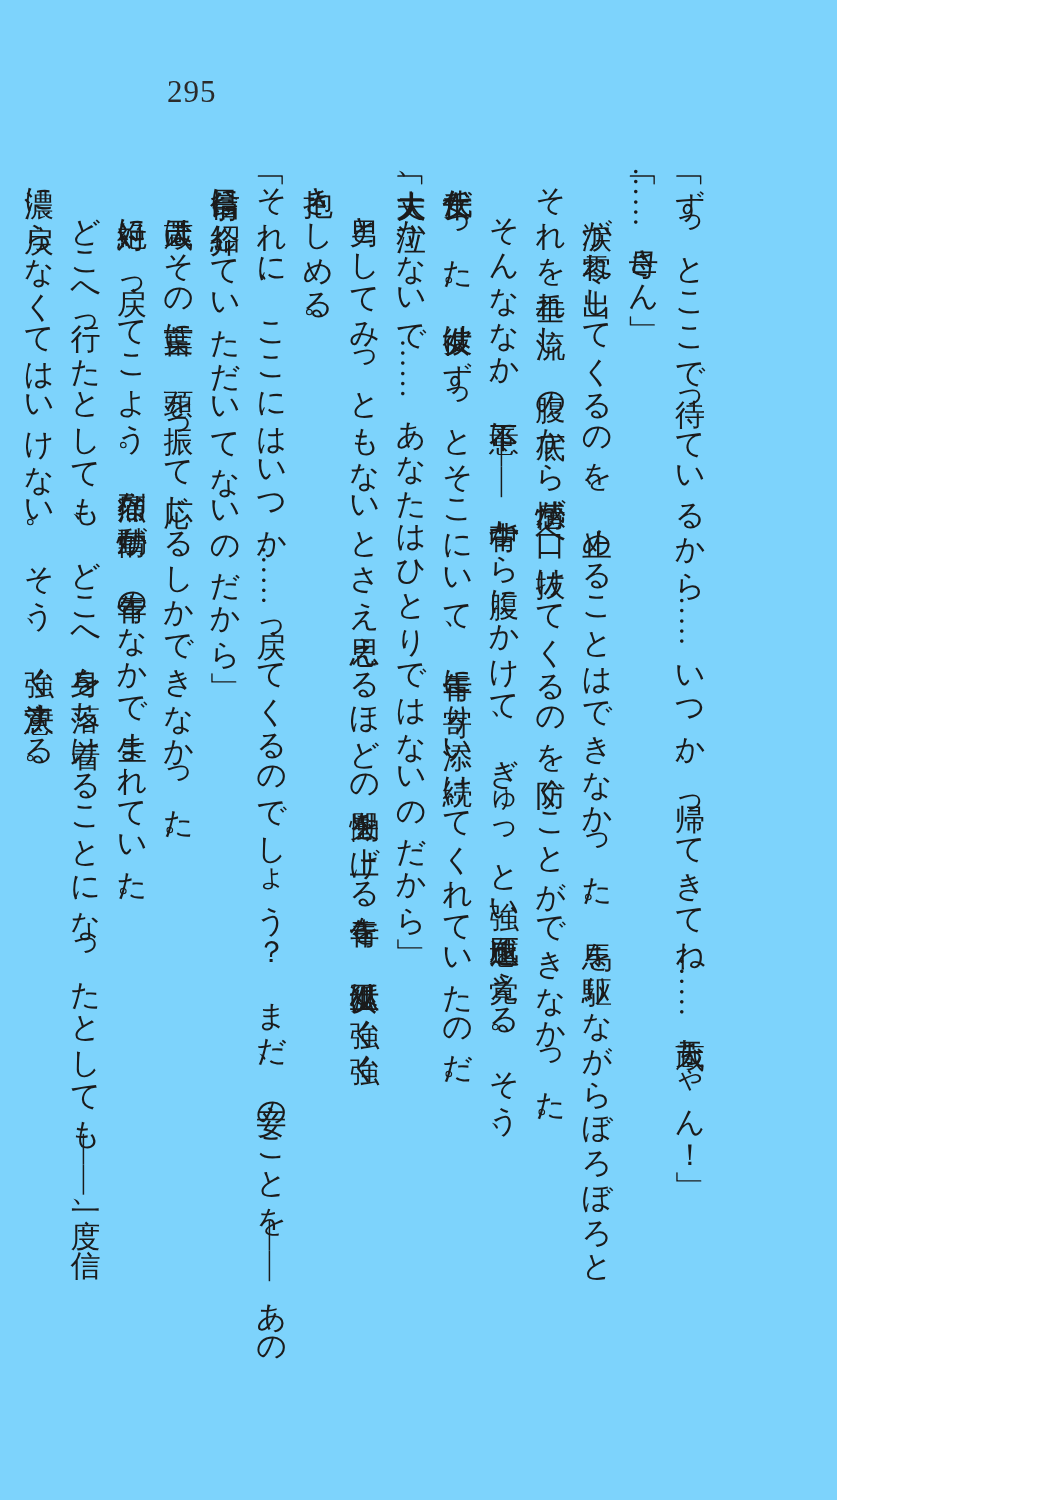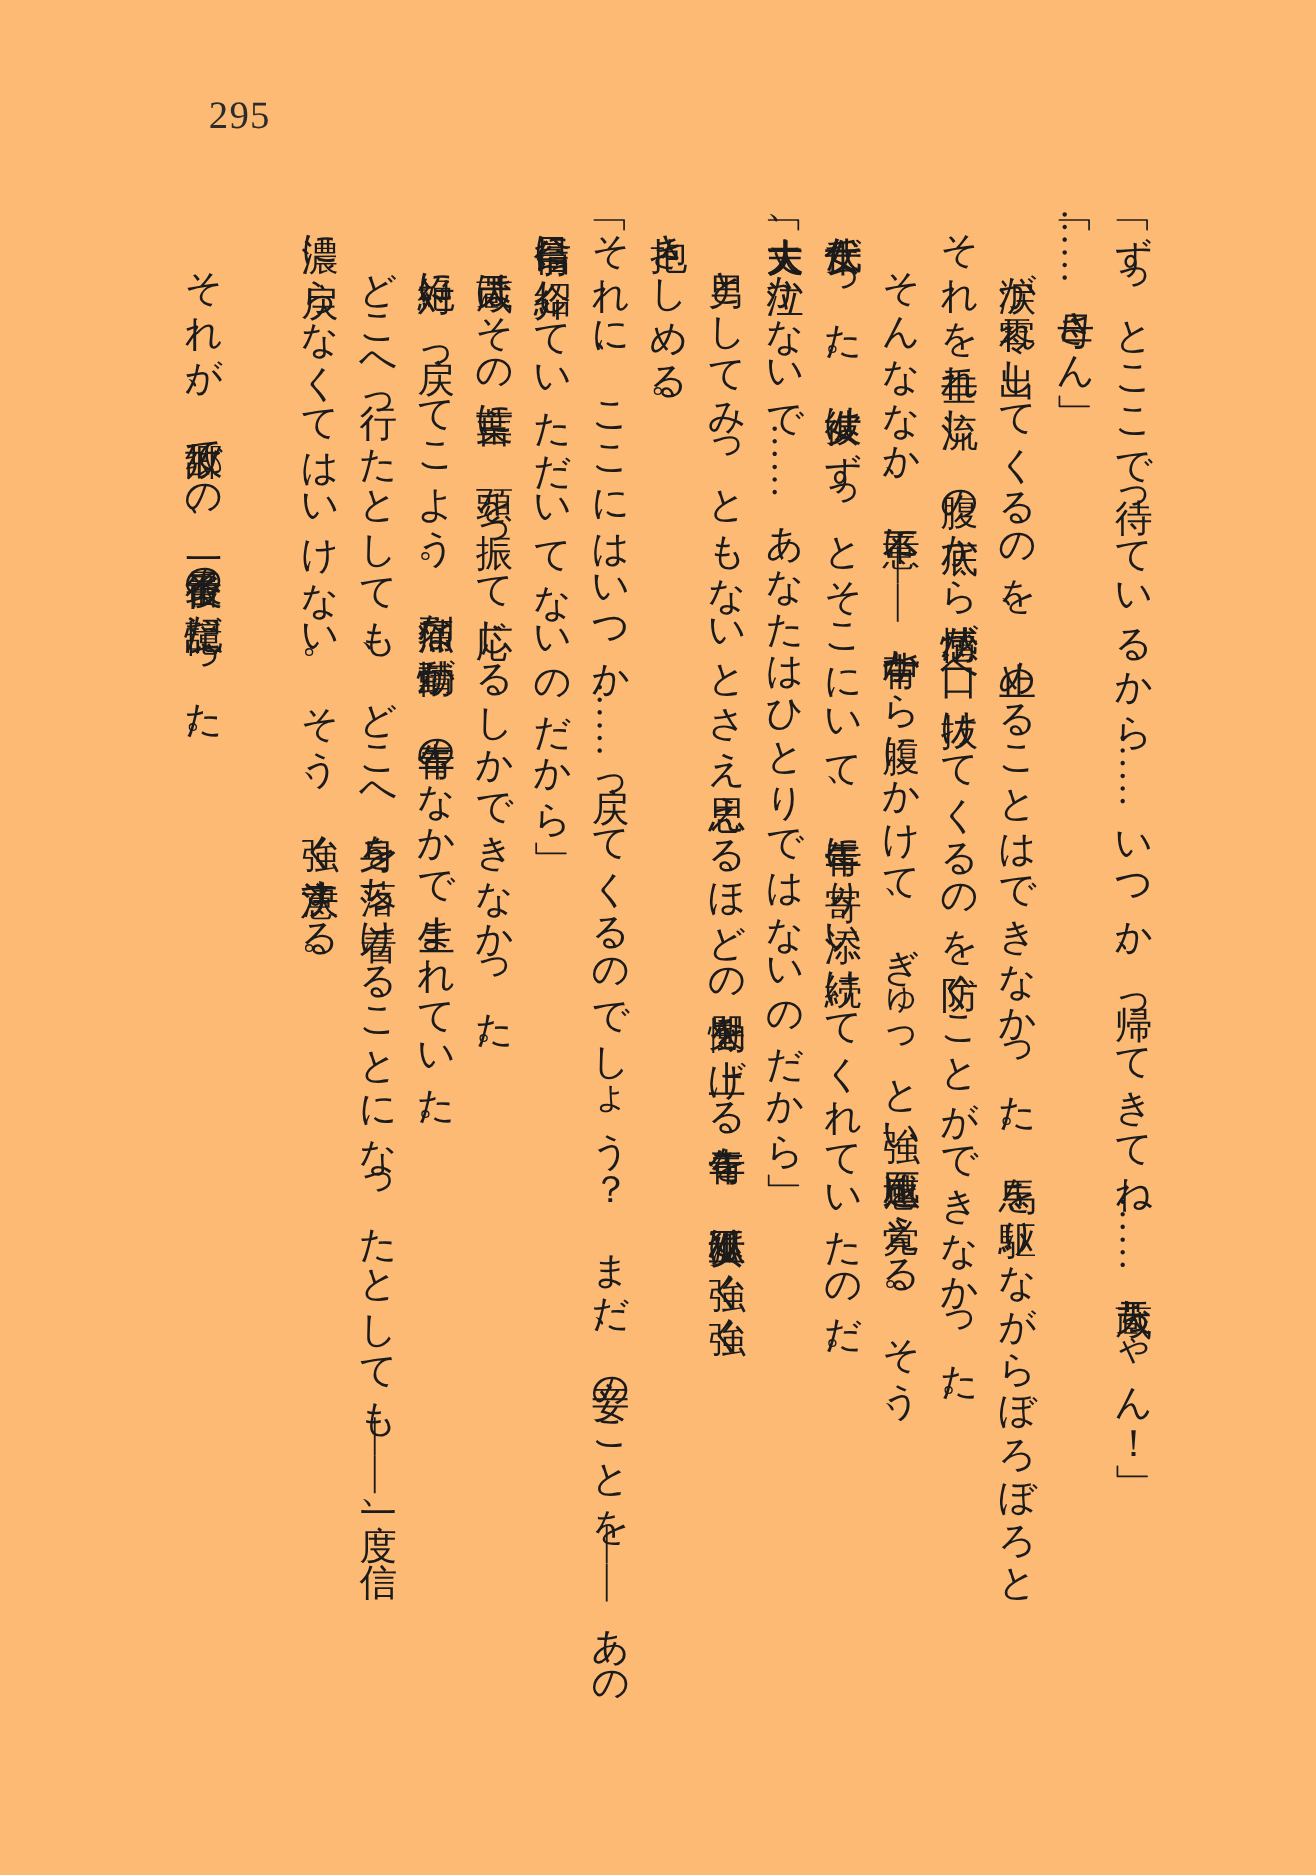--- a/index.html
+++ b/index.html
@@ -2,23 +2,23 @@
 <html lang="ja"><head>
 <meta charset="utf-8">
 <style>
   html, body {
     margin: 0;
     padding: 0;
     background: #ffffff;
   }
   .page {
     position: relative;
-    width: 1053px;
+    width: 837px;
     height: 1500px;
-    background: #fdba74;
+    background: #7dd3fc;
     color: #1b1b1b;
     font-family: "Liberation Serif", "DejaVu Serif", serif;
     overflow: hidden;
   }
   .page-number {
     position: absolute;
     top: 74px;
     left: 167px;
     font-size: 31px;
     letter-spacing: 1px;

